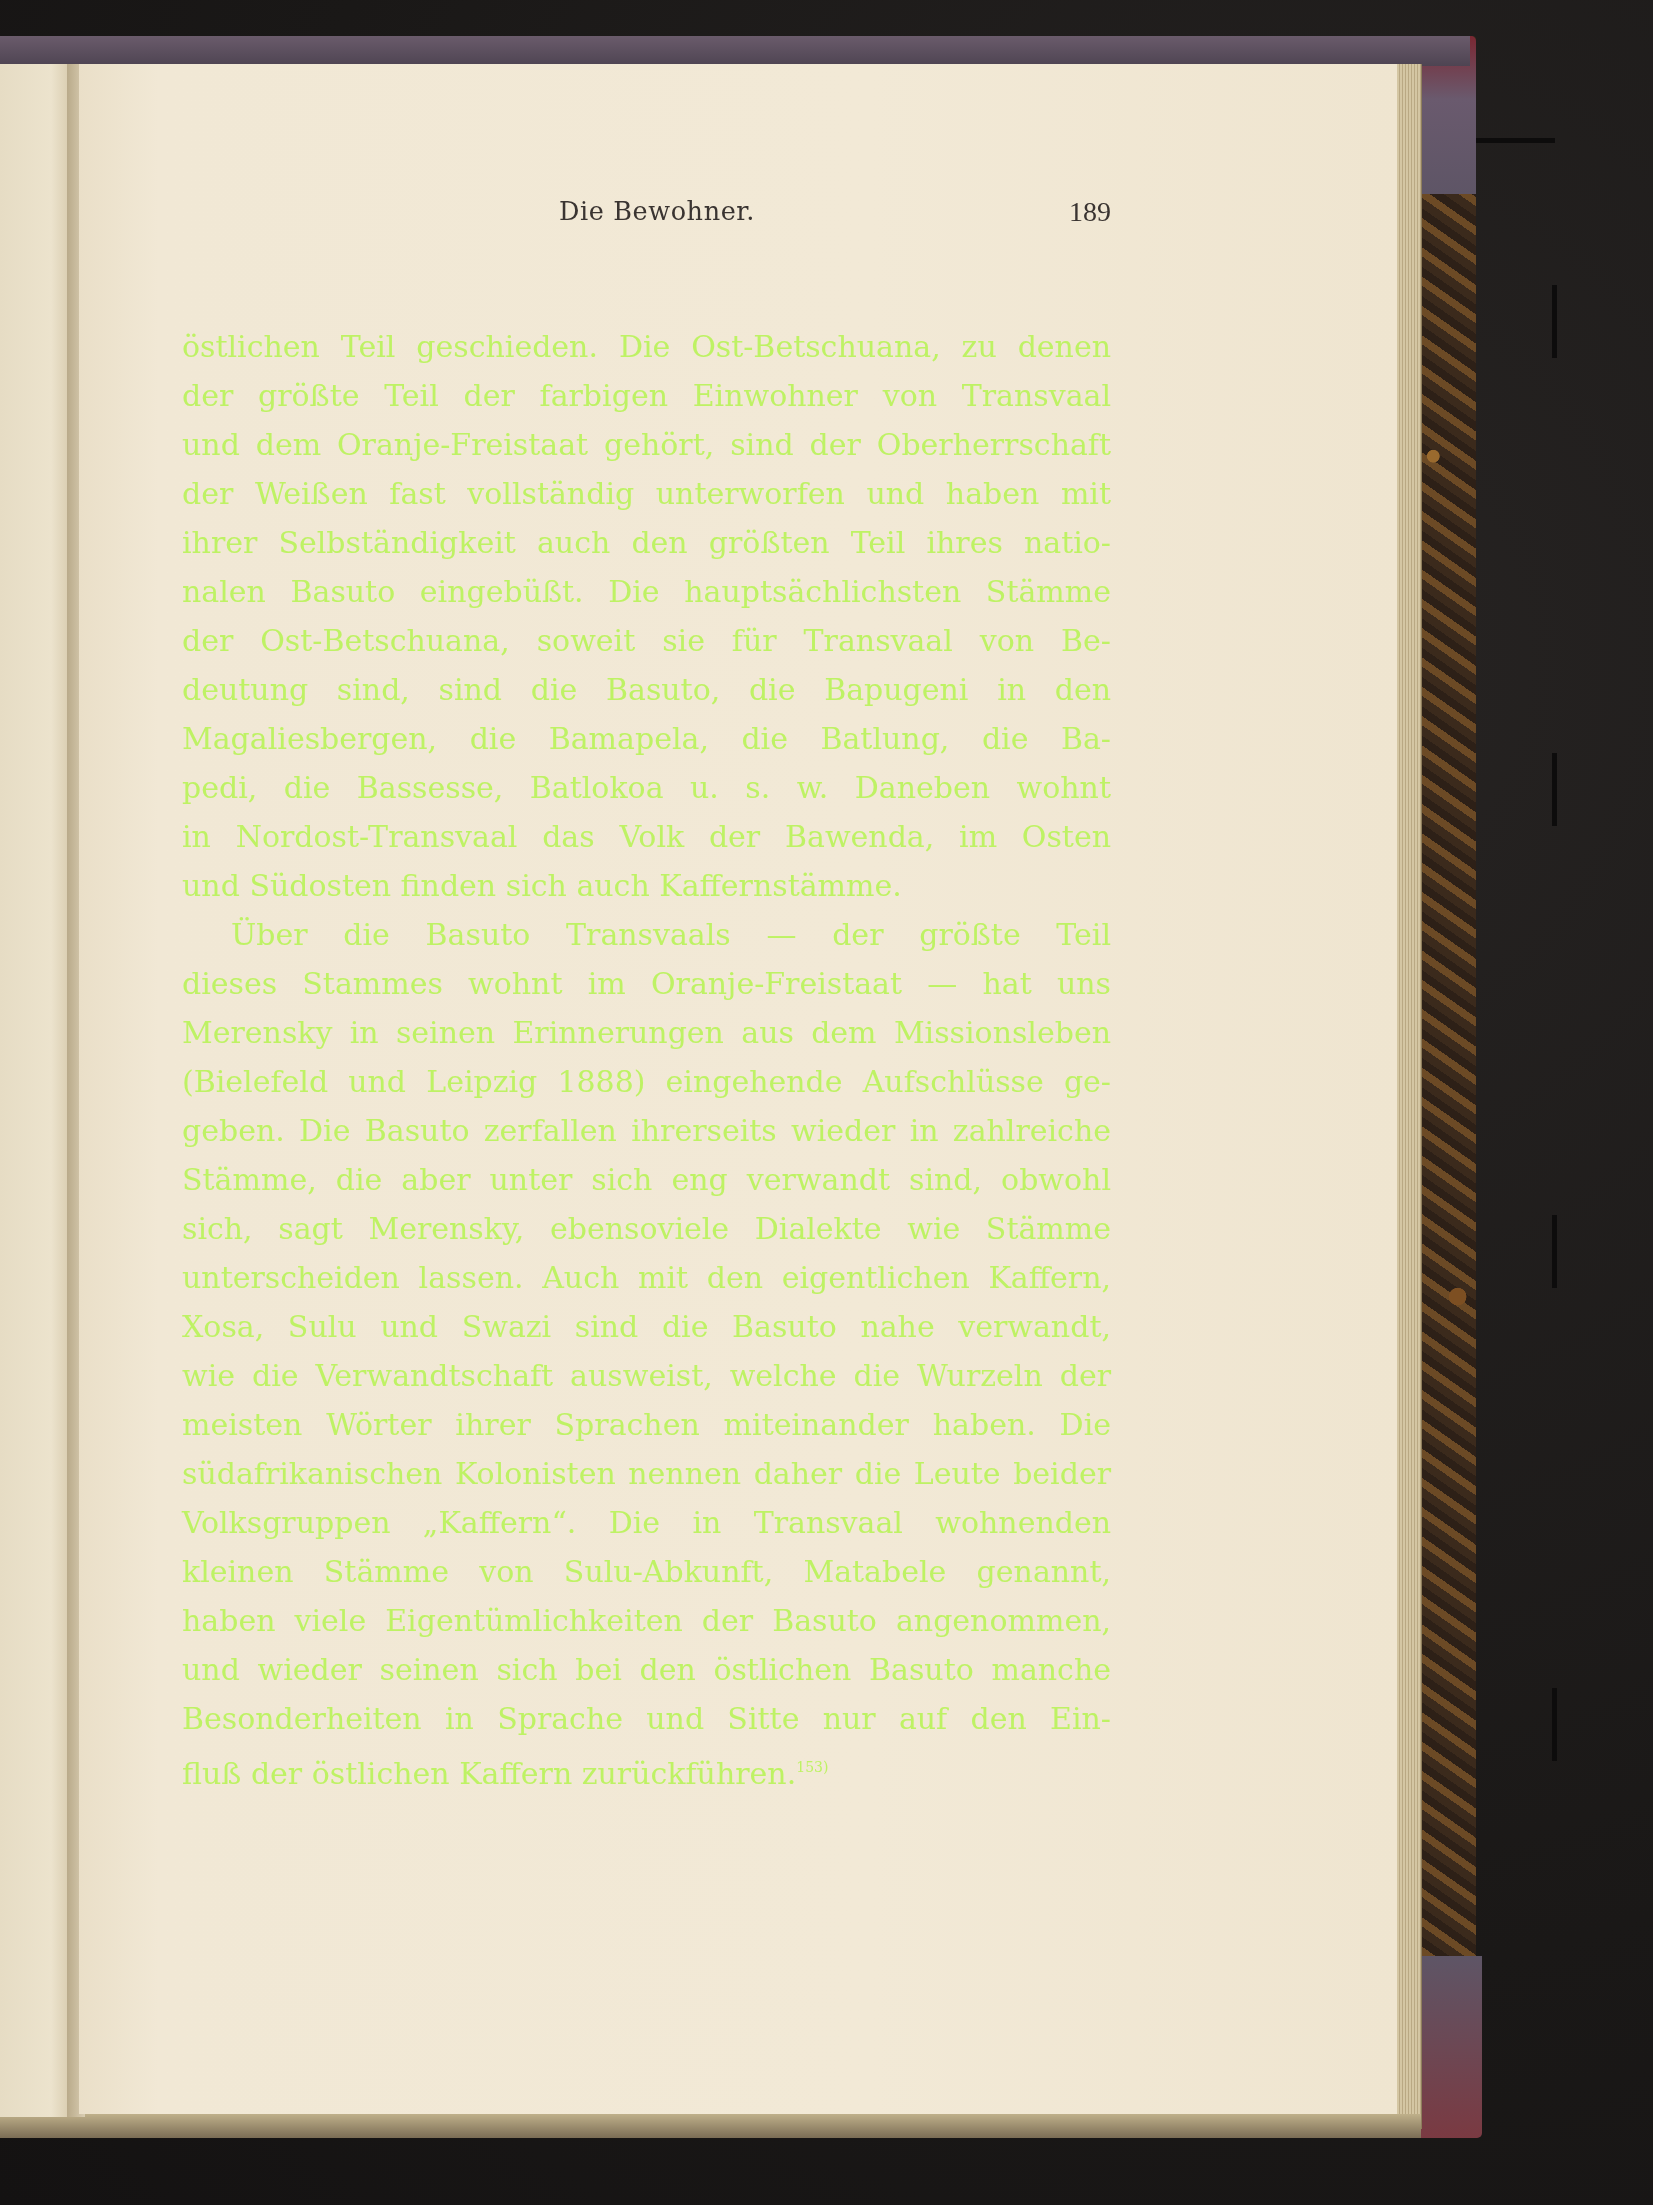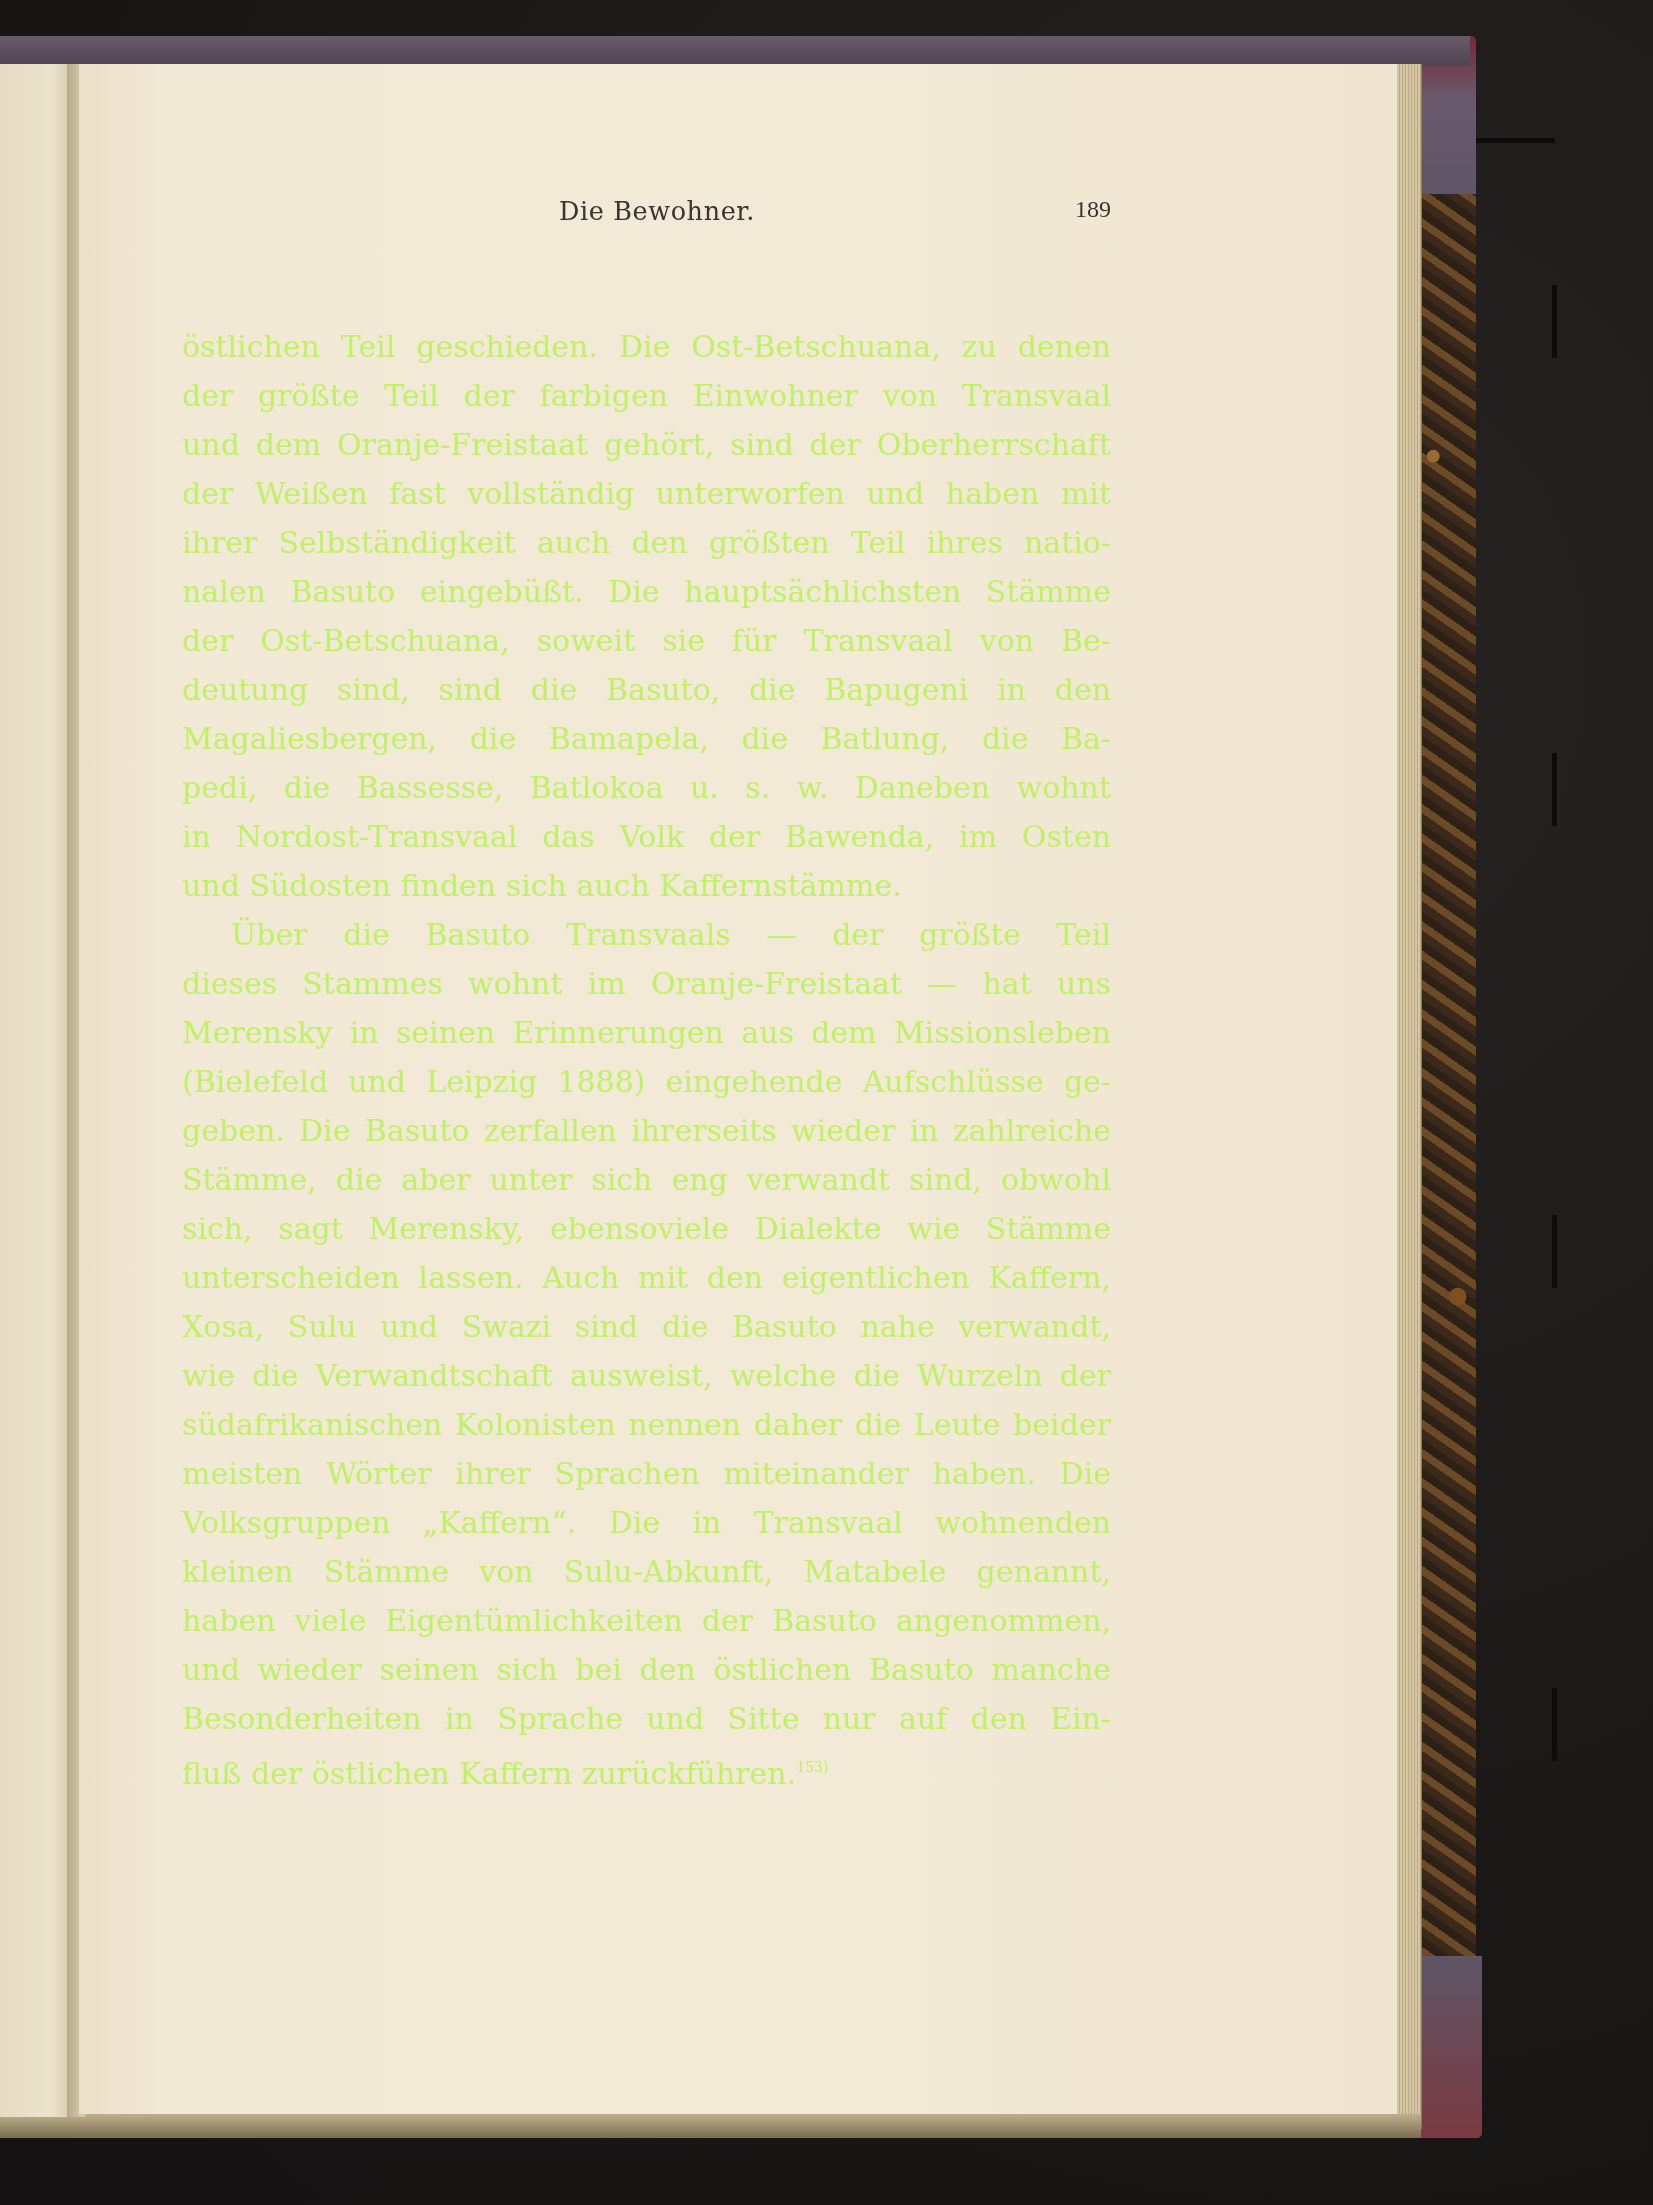--- a/index.html
+++ b/index.html
@@ -69,21 +69,21 @@
       background:linear-gradient(90deg,#eadfc8 0%, #f1e8d5 6%, #f2e9d6 60%, #efe5d0 100%);
     }
     .running-head {
       position:absolute; left:182px; top:196px; width:929px;
       font-size:25.5px; color:#3a3431;
     }
     .running-head .title {
       position:absolute; left:377px; top:0; letter-spacing:0.6px;
     }
     .running-head .pagenum {
-      position:absolute; right:0; top:0; font-family:"Liberation Serif", serif; font-size:24px;
+      position:absolute; right:0; top:0; font-family:"Liberation Serif", serif; font-size:28px;
     }
     .text {
       position:absolute; left:182px; top:322px; width:929px;
       font-size:30px; line-height:49px; color:#bef264;
     }
     .line {
       display:block; height:49px; white-space:nowrap;
       text-align:justify; text-align-last:justify;
     }
     .line.last { text-align-last:left; }
@@ -135,22 +135,22 @@
   <span class="line indent">Über die Basuto Transvaals — der größte Teil</span>
   <span class="line">dieses Stammes wohnt im Oranje-Freistaat — hat uns</span>
   <span class="line">Merensky in seinen Erinnerungen aus dem Missionsleben</span>
   <span class="line">(Bielefeld und Leipzig 1888) eingehende Aufschlüsse ge-</span>
   <span class="line">geben. Die Basuto zerfallen ihrerseits wieder in zahlreiche</span>
   <span class="line">Stämme, die aber unter sich eng verwandt sind, obwohl</span>
   <span class="line">sich, sagt Merensky, ebensoviele Dialekte wie Stämme</span>
   <span class="line">unterscheiden lassen. Auch mit den eigentlichen Kaffern,</span>
   <span class="line">Xosa, Sulu und Swazi sind die Basuto nahe verwandt,</span>
   <span class="line">wie die Verwandtschaft ausweist, welche die Wurzeln der</span>
+  <span class="line">meisten Wörter ihrer Sprachen miteinander haben. Die</span>
   <span class="line">südafrikanischen Kolonisten nennen daher die Leute beider</span>
-  <span class="line">meisten Wörter ihrer Sprachen miteinander haben. Die</span>
   <span class="line">Volksgruppen „Kaffern“. Die in Transvaal wohnenden</span>
   <span class="line">kleinen Stämme von Sulu-Abkunft, Matabele genannt,</span>
   <span class="line">haben viele Eigentümlichkeiten der Basuto angenommen,</span>
   <span class="line">und wieder seinen sich bei den östlichen Basuto manche</span>
   <span class="line">Besonderheiten in Sprache und Sitte nur auf den Ein-</span>
   <span class="line last"><span>fluß der östlichen Kaffern zurückführen.</span><sup class="fn">153)</sup></span>
 </div>
 
 
 </body></html>

